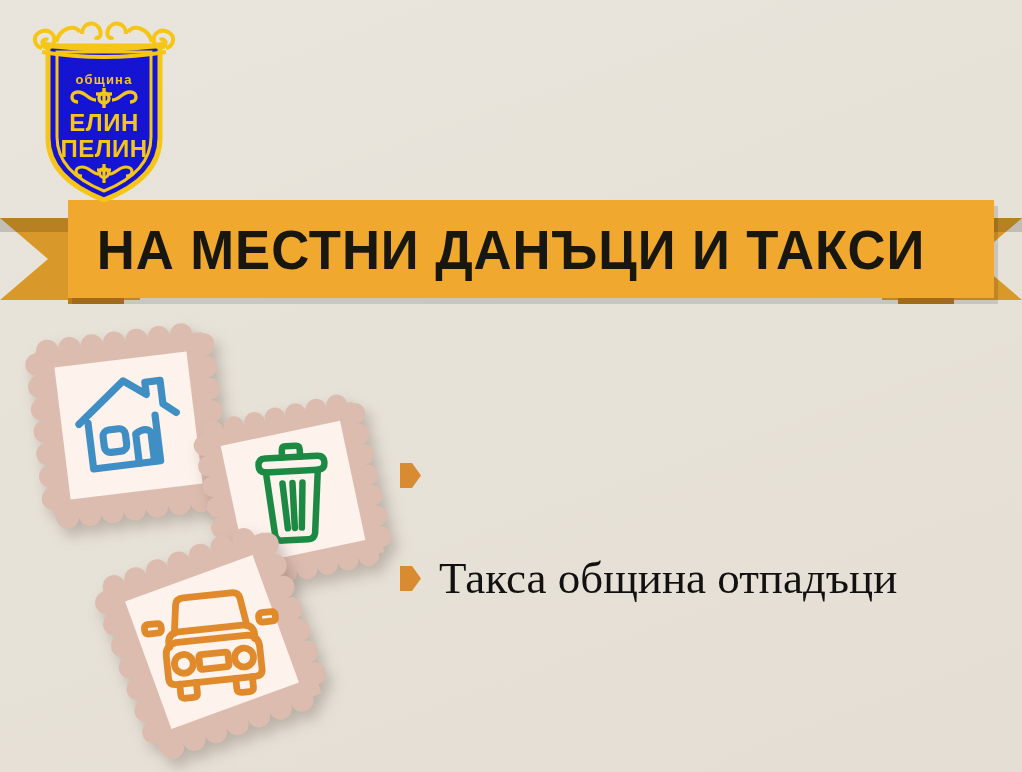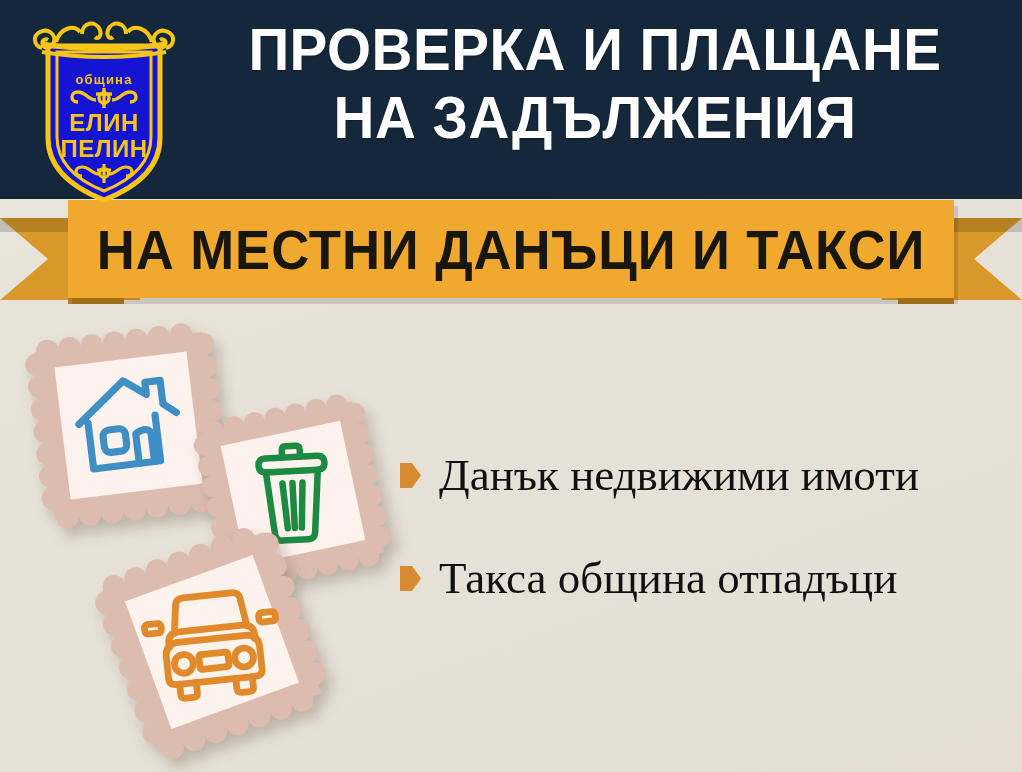--- a/index.html
+++ b/index.html
@@ -103,20 +103,21 @@
   .ribbon-fold-l { left: 68px; clip-path: polygon(0 0, 56px 0, 56px 16px, 0 16px); }
   .ribbon-fold-r { right: 68px; clip-path: polygon(0 0, 56px 0, 56px 16px, 0 16px); }
   .ribbon-main {
     position: absolute;
     left: 68px;
     top: 4px;
     width: 886px;
     height: 98px;
     background: #f0a92e;
     box-shadow: 4px 6px 0 rgba(0,0,0,0.12);
+    padding-left: 40px;
   }
   .ribbon-text {
     position: absolute;
     left: 0; top: 0;
     width: 886px;
     height: 98px;
     display: flex;
     align-items: center;
     justify-content: center;
     color: #17160f;
@@ -163,24 +164,20 @@
     color: #111111;
     line-height: 1.05;
     white-space: nowrap;
   }
 </style>
 </head>
 <body>
 
 <div id="poster">
 
-  <div class="header">
-    <div class="header-title">ПРОВЕРКА И ПЛАЩАНЕ
-НА ЗАДЪЛЖЕНИЯ</div>
-  </div>
 
   <div class="logo">
     <svg viewBox="0 0 148 184" xmlns="http://www.w3.org/2000/svg">
 
       <path d="M18 26 L18 118 Q18 158 74 180 Q130 158 130 118 L130 26 Z" fill="#1414d2"></path>
       <path d="M18 26 L18 118 Q18 158 74 180 Q130 158 130 118 L130 26 Z" fill="none" stroke="#f5c518" stroke-width="5"></path>
 
       <path d="M27 32 L27 117 Q27 152 74 171 Q121 152 121 117 L121 32 Z" fill="none" stroke="#f5c518" stroke-width="3"></path>
 
       <path d="M12 24 Q74 34 136 24" fill="none" stroke="#f5c518" stroke-width="5"></path>
@@ -381,21 +378,20 @@
           <rect x="52" y="92" width="16" height="9" rx="3"></rect>
           <rect x="162" y="92" width="16" height="9" rx="3"></rect>
         </g>
       </g>
     </svg>
   </div>
 
   <div class="bullets">
     <div class="bullet-row">
       <span class="bullet-marker"></span>
-      <span class="bullet-label">Данък недвижими имоти</span>
     </div>
     <div class="bullet-row">
       <span class="bullet-marker"></span>
       <span class="bullet-label">Такса община отпадъци</span>
     </div>
   </div>
 
 </div>
 
 </body></html>

